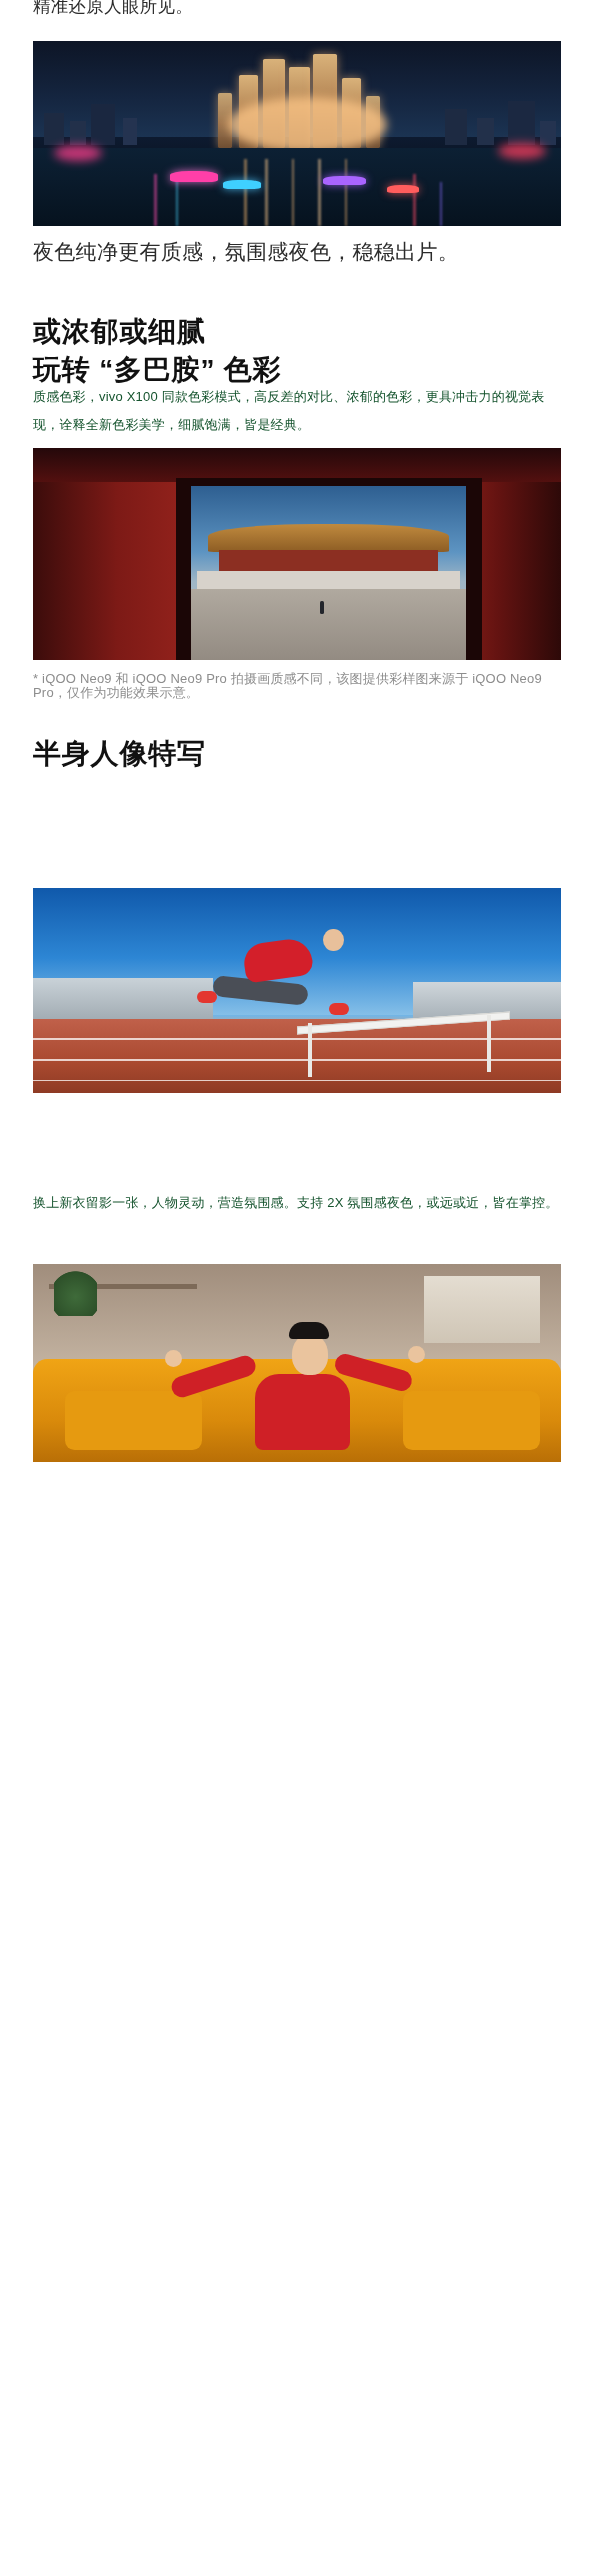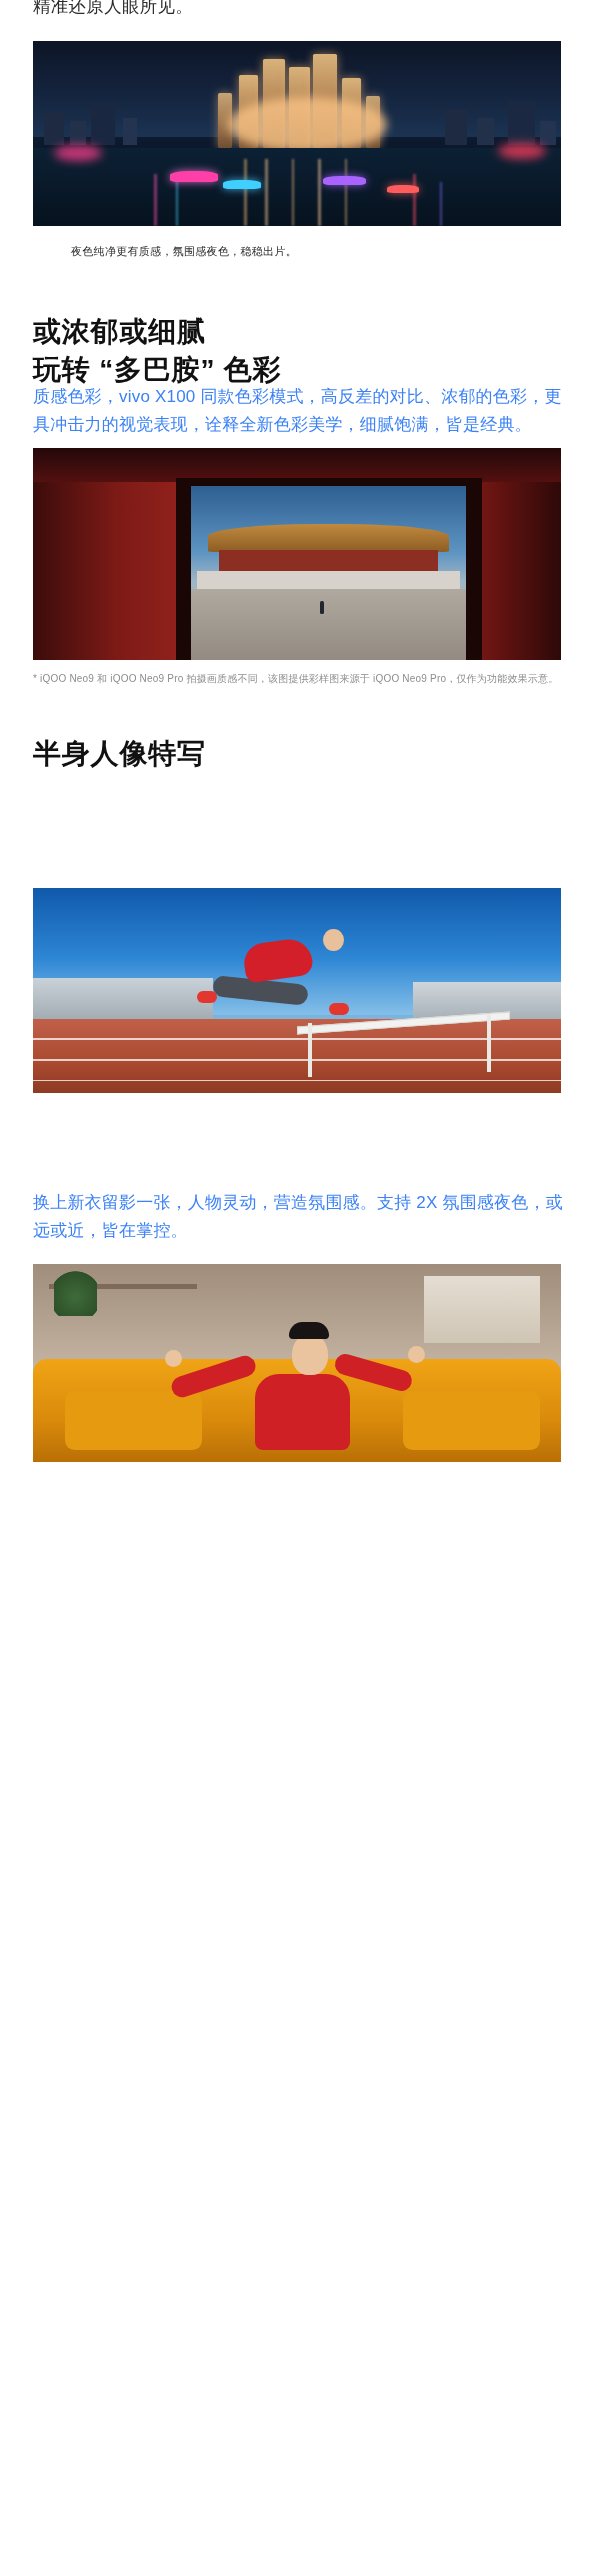--- a/index.html
+++ b/index.html
@@ -37,52 +37,51 @@
     position: absolute;
     left: 33px;
     width: 528px;
     overflow: hidden;
     background: #111;
   }
 
   .caption {
     position: absolute;
     left: 33px;
-    font-size: 11px;
+    font-size: 21px;
     line-height: 27px;
     color: #2b2b2b;
     letter-spacing: 0.3px;
-    margin-left: 38px;
   }
 
   .heading {
     position: absolute;
     left: 33px;
     font-size: 28px;
     line-height: 41px;
     font-weight: bold;
     color: #111111;
     letter-spacing: 0.8px;
   }
 
   .para {
     position: absolute;
     left: 33px;
     width: 533px;
-    font-size: 17px;
+    font-size: 13px;
     line-height: 28px;
-    color: #3b82f6;
+    color: #14532d;
     letter-spacing: 0.2px;
   }
 
   .footnote {
     position: absolute;
     left: 33px;
     width: 533px;
-    font-size: 10px;
+    font-size: 13px;
     line-height: 14.3px;
     color: #8d8d8d;
     letter-spacing: 0.2px;
   }
 
   
   #fig-night {
     top: 41px;
     height: 185px;
     background: linear-gradient(to bottom, #0a1020 0%, #10203a 38%, #0b1628 62%, #071018 100%);

